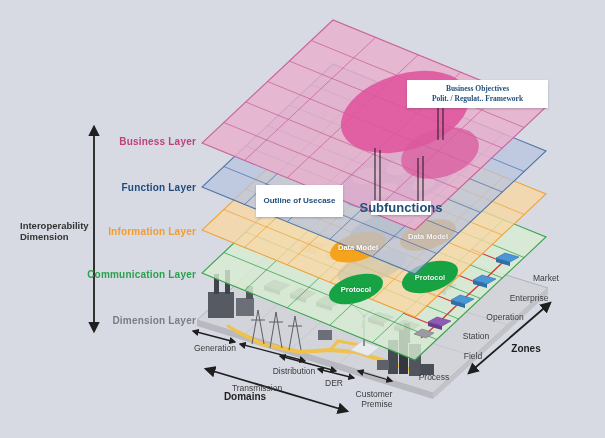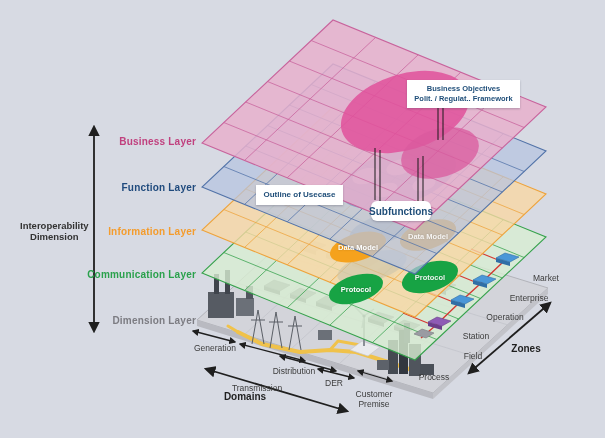--- a/index.html
+++ b/index.html
@@ -7,29 +7,29 @@
     position:relative;
     width:605px;height:438px;
     background:#d7dae3;
     overflow:hidden;
     font-family:"Liberation Sans",sans-serif;
   }
   .stage svg{position:absolute;left:0;top:0;}
   .lbl{
     position:absolute;
     transform:translate(-50%,-50%);
-    text-align:center;
+    text-align:right;
     white-space:pre-line;
     color:#3c3c3c;
     font-size:8.5px;
     line-height:1.2;
     pointer-events:none;
   }
   .lbl.ra{transform:translate(-100%,-50%);text-align:left;}
-  .lbl.la{transform:translate(0,-50%);text-align:center;}
+  .lbl.la{transform:translate(0,-50%);text-align:left;}
   .layerlbl{font-weight:bold;font-size:10px;letter-spacing:.2px;}
   .axislbl{font-weight:bold;font-size:10px;color:#1f1f1f;}
   .interoplbl{font-weight:bold;font-size:9.5px;color:#333;}
   .ellbl{color:#fff;font-weight:bold;font-size:7.5px;text-shadow:0 0 2px rgba(0,0,0,.25);}
   .wbox{
     position:absolute;
     background:#ffffff;
     display:flex;align-items:center;justify-content:center;
     text-align:center;
     color:#1f4e79;font-weight:bold;font-size:7.5px;line-height:1.3;
@@ -237,23 +237,23 @@
 <div class="lbl" style="left:453px;top:356px;padding-left:40px;">Field</div>
 <div class="lbl" style="left:434px;top:377px;">Process</div>
 
 <div class="lbl" style="left:215px;top:348px;">Generation</div>
 <div class="lbl" style="left:257px;top:361px;margin-top:27px;">Transmission</div>
 <div class="lbl" style="left:294px;top:371px;">Distribution</div>
 <div class="lbl" style="left:334px;top:383px;">DER</div>
 <div class="lbl" style="left:374px;top:399px;">Customer
 Premise</div>
 
-<div class="wbox" style="left:407px;top:80px;width:113px;height:28px;">Business Objectives
+<div class="wbox" style="left:407px;top:80px;width:141px;height:28px;font-family:Liberation Serif, serif;">Business Objectives
 Polit. / Regulat.. Framework</div>
-<div class="wbox" style="left:256px;top:185px;width:87px;height:20px;font-size:8px;">Outline of Usecase</div>
-<div class="wbox" style="left:371px;top:201px;width:60px;height:20px;font-size:10px;border-radius:6px;">Subfunctions</div>
+<div class="wbox" style="left:256px;top:185px;width:87px;height:32px;font-size:8px;">Outline of Usecase</div>
+<div class="wbox" style="left:371px;top:201px;width:60px;height:14px;font-size:13px;">Subfunctions</div>
 
 <div class="lbl ellbl" style="left:358px;top:247px;">Data Model</div>
 <div class="lbl ellbl" style="left:428px;top:236px;opacity:.85;">Data Model</div>
 <div class="lbl ellbl" style="left:356px;top:289px;">Protocol</div>
 <div class="lbl ellbl" style="left:430px;top:277px;opacity:.9;">Protocol</div>
 
 </div>
 
 </body></html>

